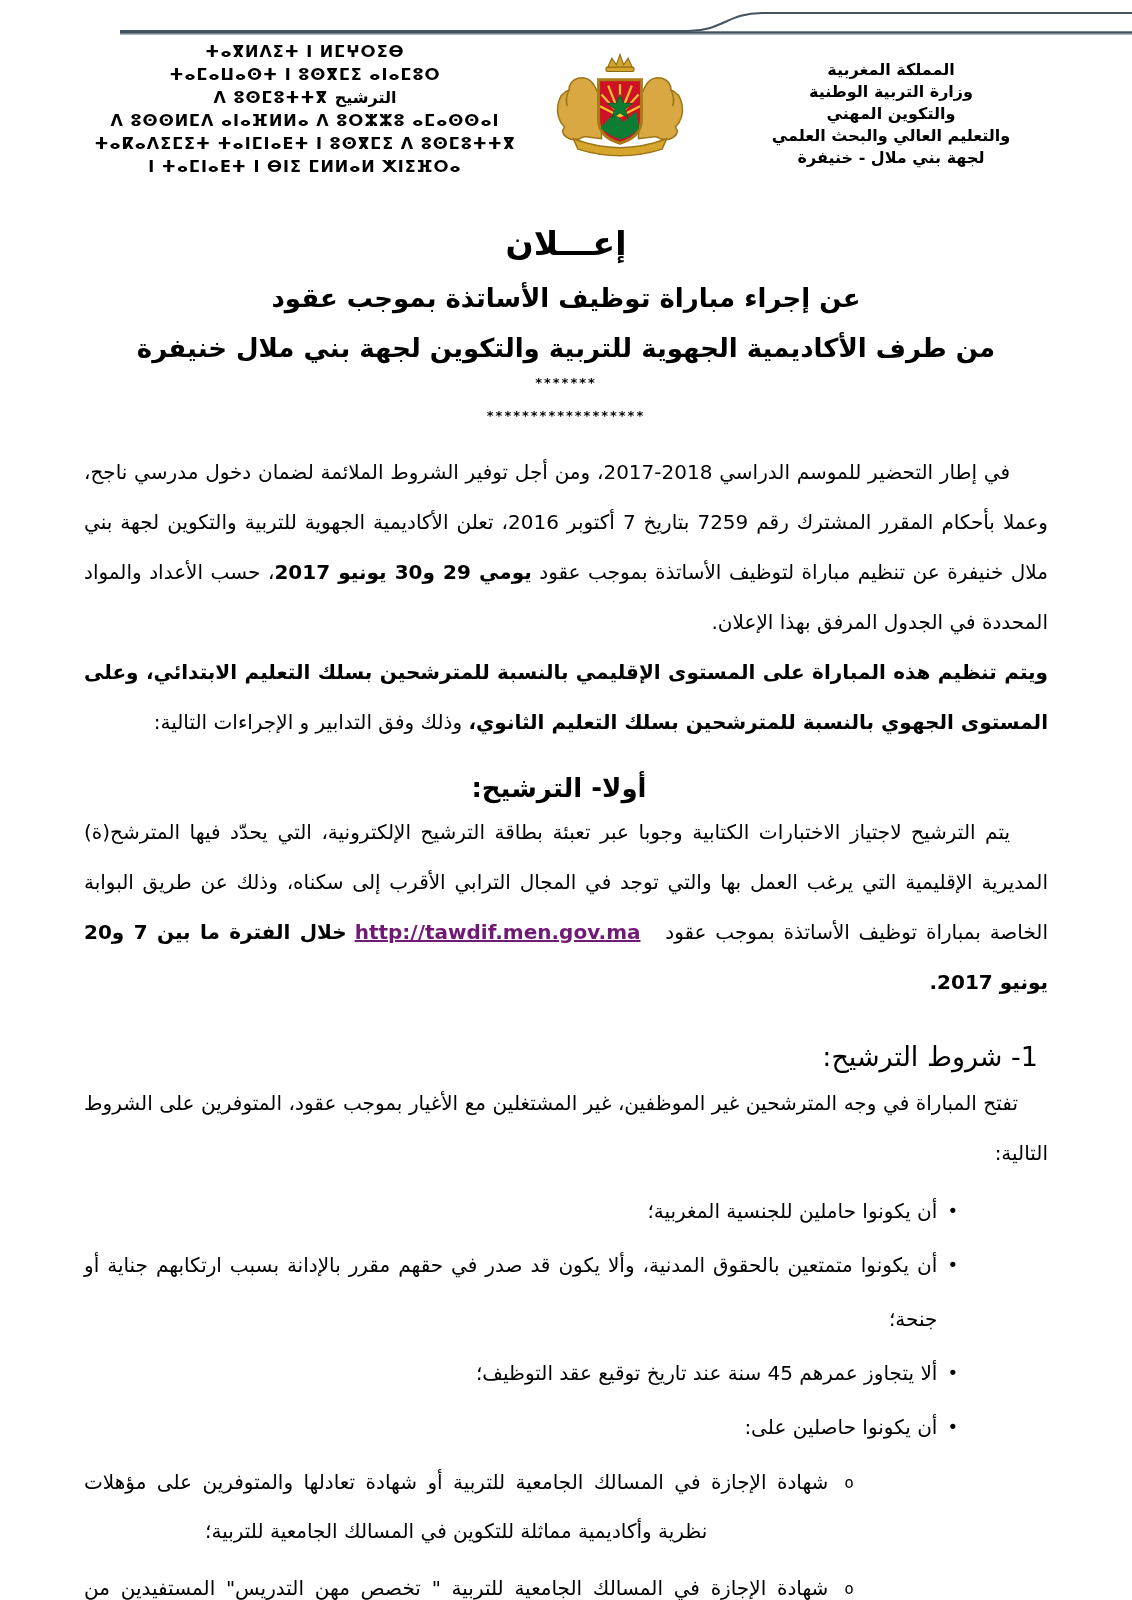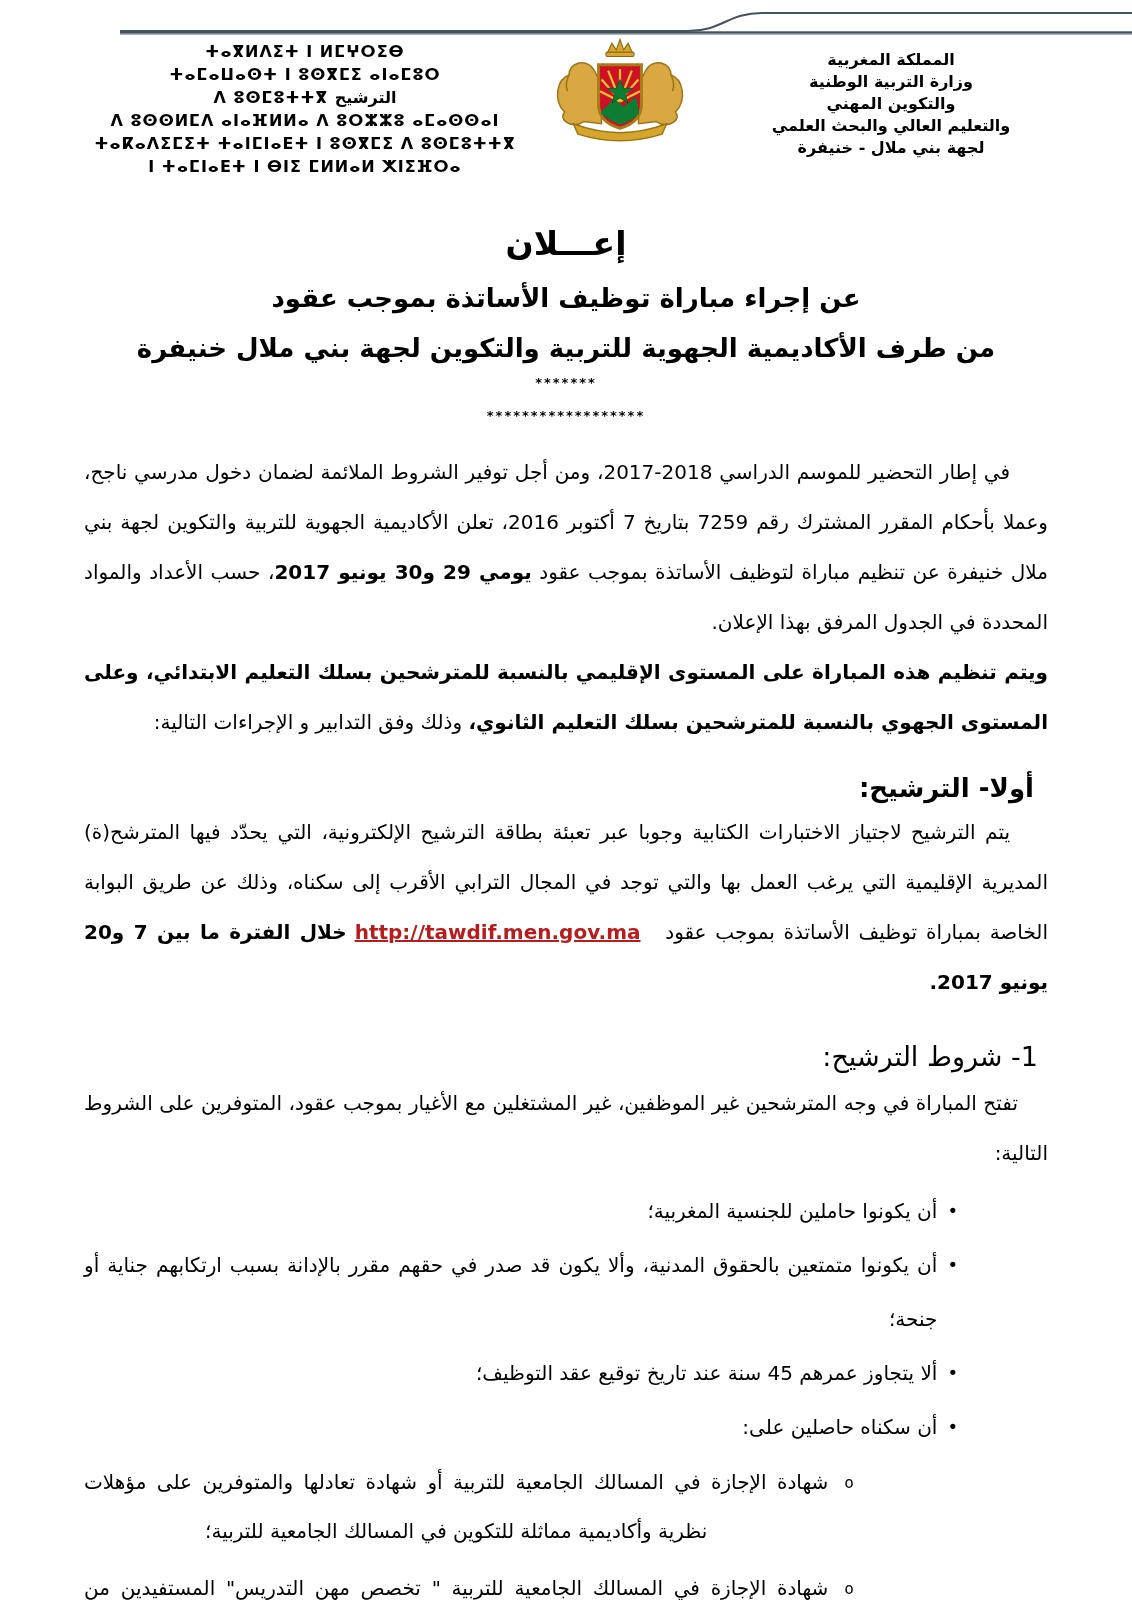--- a/index.html
+++ b/index.html
@@ -4,39 +4,39 @@
 <style>
   html,body{margin:0;padding:0;background:#e9e9e9;}
   .page{
     width:1132px;height:1600px;position:relative;margin:0 auto;
     background:#ffffff;color:#000;overflow:hidden;
     font-family:"DejaVu Sans",sans-serif;
   }
   
   .topline{position:absolute;top:0;left:0;}
   
-  .header-row{direction:ltr;display:flex;align-items:flex-start;padding:36px 70px 0 90px;}
+  .header-row{direction:ltr;display:flex;align-items:center;padding:36px 70px 0 90px;}
   .tifinagh-block{width:430px;text-align:center;font-size:16px;font-weight:bold;
     line-height:23px;letter-spacing:1px;padding-top:4px;}
   .emblem-wrap{width:200px;display:flex;justify-content:center;padding-top:0;}
   .ministry-block{flex:1;text-align:center;font-size:16px;font-weight:bold;line-height:22px;padding-top:13px;}
   
   .content{direction:rtl;padding:0 84px;}
   .title-block{text-align:center;margin-top:46px;}
   .title-main{font-size:33px;font-weight:bold;}
   .title-sub{font-size:26px;font-weight:bold;margin-top:20px;}
   .stars{font-size:13px;font-weight:bold;letter-spacing:2px;margin-top:12px;}
   .stars.second{margin-top:18px;}
   .body-p{font-size:20px;line-height:50px;text-align:justify;margin:0;}
   .p1{margin-top:24px;text-indent:38px;}
   .p2{margin-top:0;}
   .bold{font-weight:bold;}
-  .h-first{font-size:26px;font-weight:bold;margin:26px 14px 0 0;}
+  .h-first{font-size:26px;font-weight:bold;margin:26px 14px 0 0;text-align:center;}
   .p3{text-indent:38px;margin-top:4px;}
-  .weblink{color:#b91c1c;font-weight:bold;text-decoration:underline;
+  .weblink{color:#701a75;font-weight:bold;text-decoration:underline;
     direction:ltr;unicode-bidi:embed;margin:0 16px 0 8px;}
   .h-second{font-size:27px;font-weight:normal;margin:34px 10px 0 0;}
   .p4{text-indent:30px;margin-top:6px;}
   ul.bullets{list-style:none;margin:6px 0 0;padding:0 90px 0 0;}
   ul.bullets li{display:flex;gap:10px;font-size:20px;line-height:54px;}
   .b-marker{flex:none;font-size:18px;}
   .b-text{flex:1;text-align:justify;}
   ul.subs{list-style:none;margin:4px 0 0;padding:0 194px 0 0;}
   ul.subs li{display:flex;gap:16px;font-size:20px;line-height:49px;margin-bottom:8px;}
   .s-marker{flex:none;font-family:"DejaVu Sans Mono",monospace;font-size:16px;line-height:49px;}
@@ -136,21 +136,21 @@
       <li>
         <span class="b-marker">•</span>
         <span class="b-text">أن يكونوا متمتعين بالحقوق المدنية، وألا يكون قد صدر في حقهم مقرر بالإدانة بسبب ارتكابهم جناية أو جنحة؛</span>
       </li>
       <li>
         <span class="b-marker">•</span>
         <span class="b-text">ألا يتجاوز عمرهم 45 سنة عند تاريخ توقيع عقد التوظيف؛</span>
       </li>
       <li>
         <span class="b-marker">•</span>
-        <span class="b-text">أن سكناه حاصلين على:</span>
+        <span class="b-text">أن يكونوا حاصلين على:</span>
       </li>
     </ul>
 
     <ul class="subs">
       <li>
         <span class="s-marker">o</span>
         <span class="s-text">شهادة الإجازة في المسالك الجامعية للتربية أو شهادة تعادلها والمتوفرين على مؤهلات نظرية وأكاديمية مماثلة للتكوين في المسالك الجامعية للتربية؛</span>
       </li>
       <li>
         <span class="s-marker">o</span>

